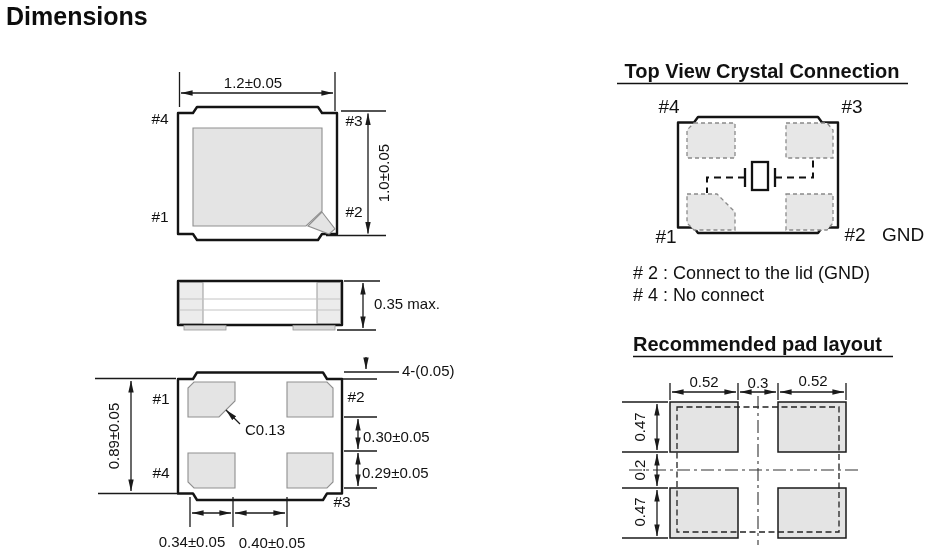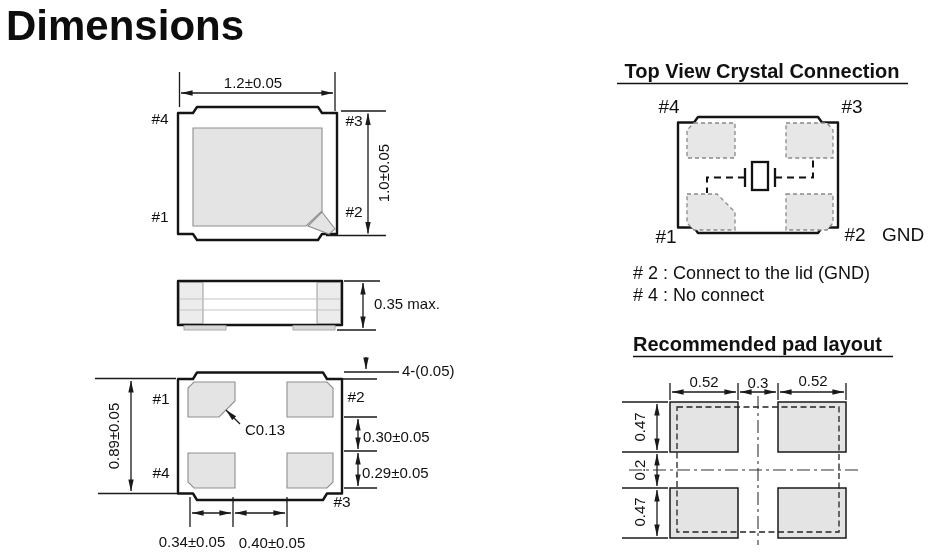--- a/index.html
+++ b/index.html
@@ -1,18 +1,18 @@
 <!DOCTYPE html>
 <html><head>
 <meta charset="utf-8">
 <style>
   html,body{margin:0;padding:0;background:#ffffff;}
   .page{position:relative;width:938px;height:557px;background:#fff;overflow:hidden;
         font-family:"Liberation Sans",sans-serif;}
-  h1.page-title{position:absolute;left:6px;top:2px;margin:0;font-size:42px;font-weight:bold;
+  h1.page-title{position:absolute;left:6px;top:2px;margin:0;font-size:25px;font-weight:bold;
         color:#0d0d0d;font-family:"Liberation Sans",sans-serif;letter-spacing:0;}
   svg{position:absolute;left:0;top:0;}
   text{font-family:"Liberation Sans",sans-serif;fill:#111;}
   .dim-t{font-size:15px;}
   .pin-t{font-size:15.5px;}
   .pin-lg{font-size:19px;}
   .note-t{font-size:18px;}
   .sec-title{font-size:20px;font-weight:bold;}
   .dl{stroke:#1a1a1a;stroke-width:1.3;fill:none;}
   .ul{stroke:#111;stroke-width:1.6;}

